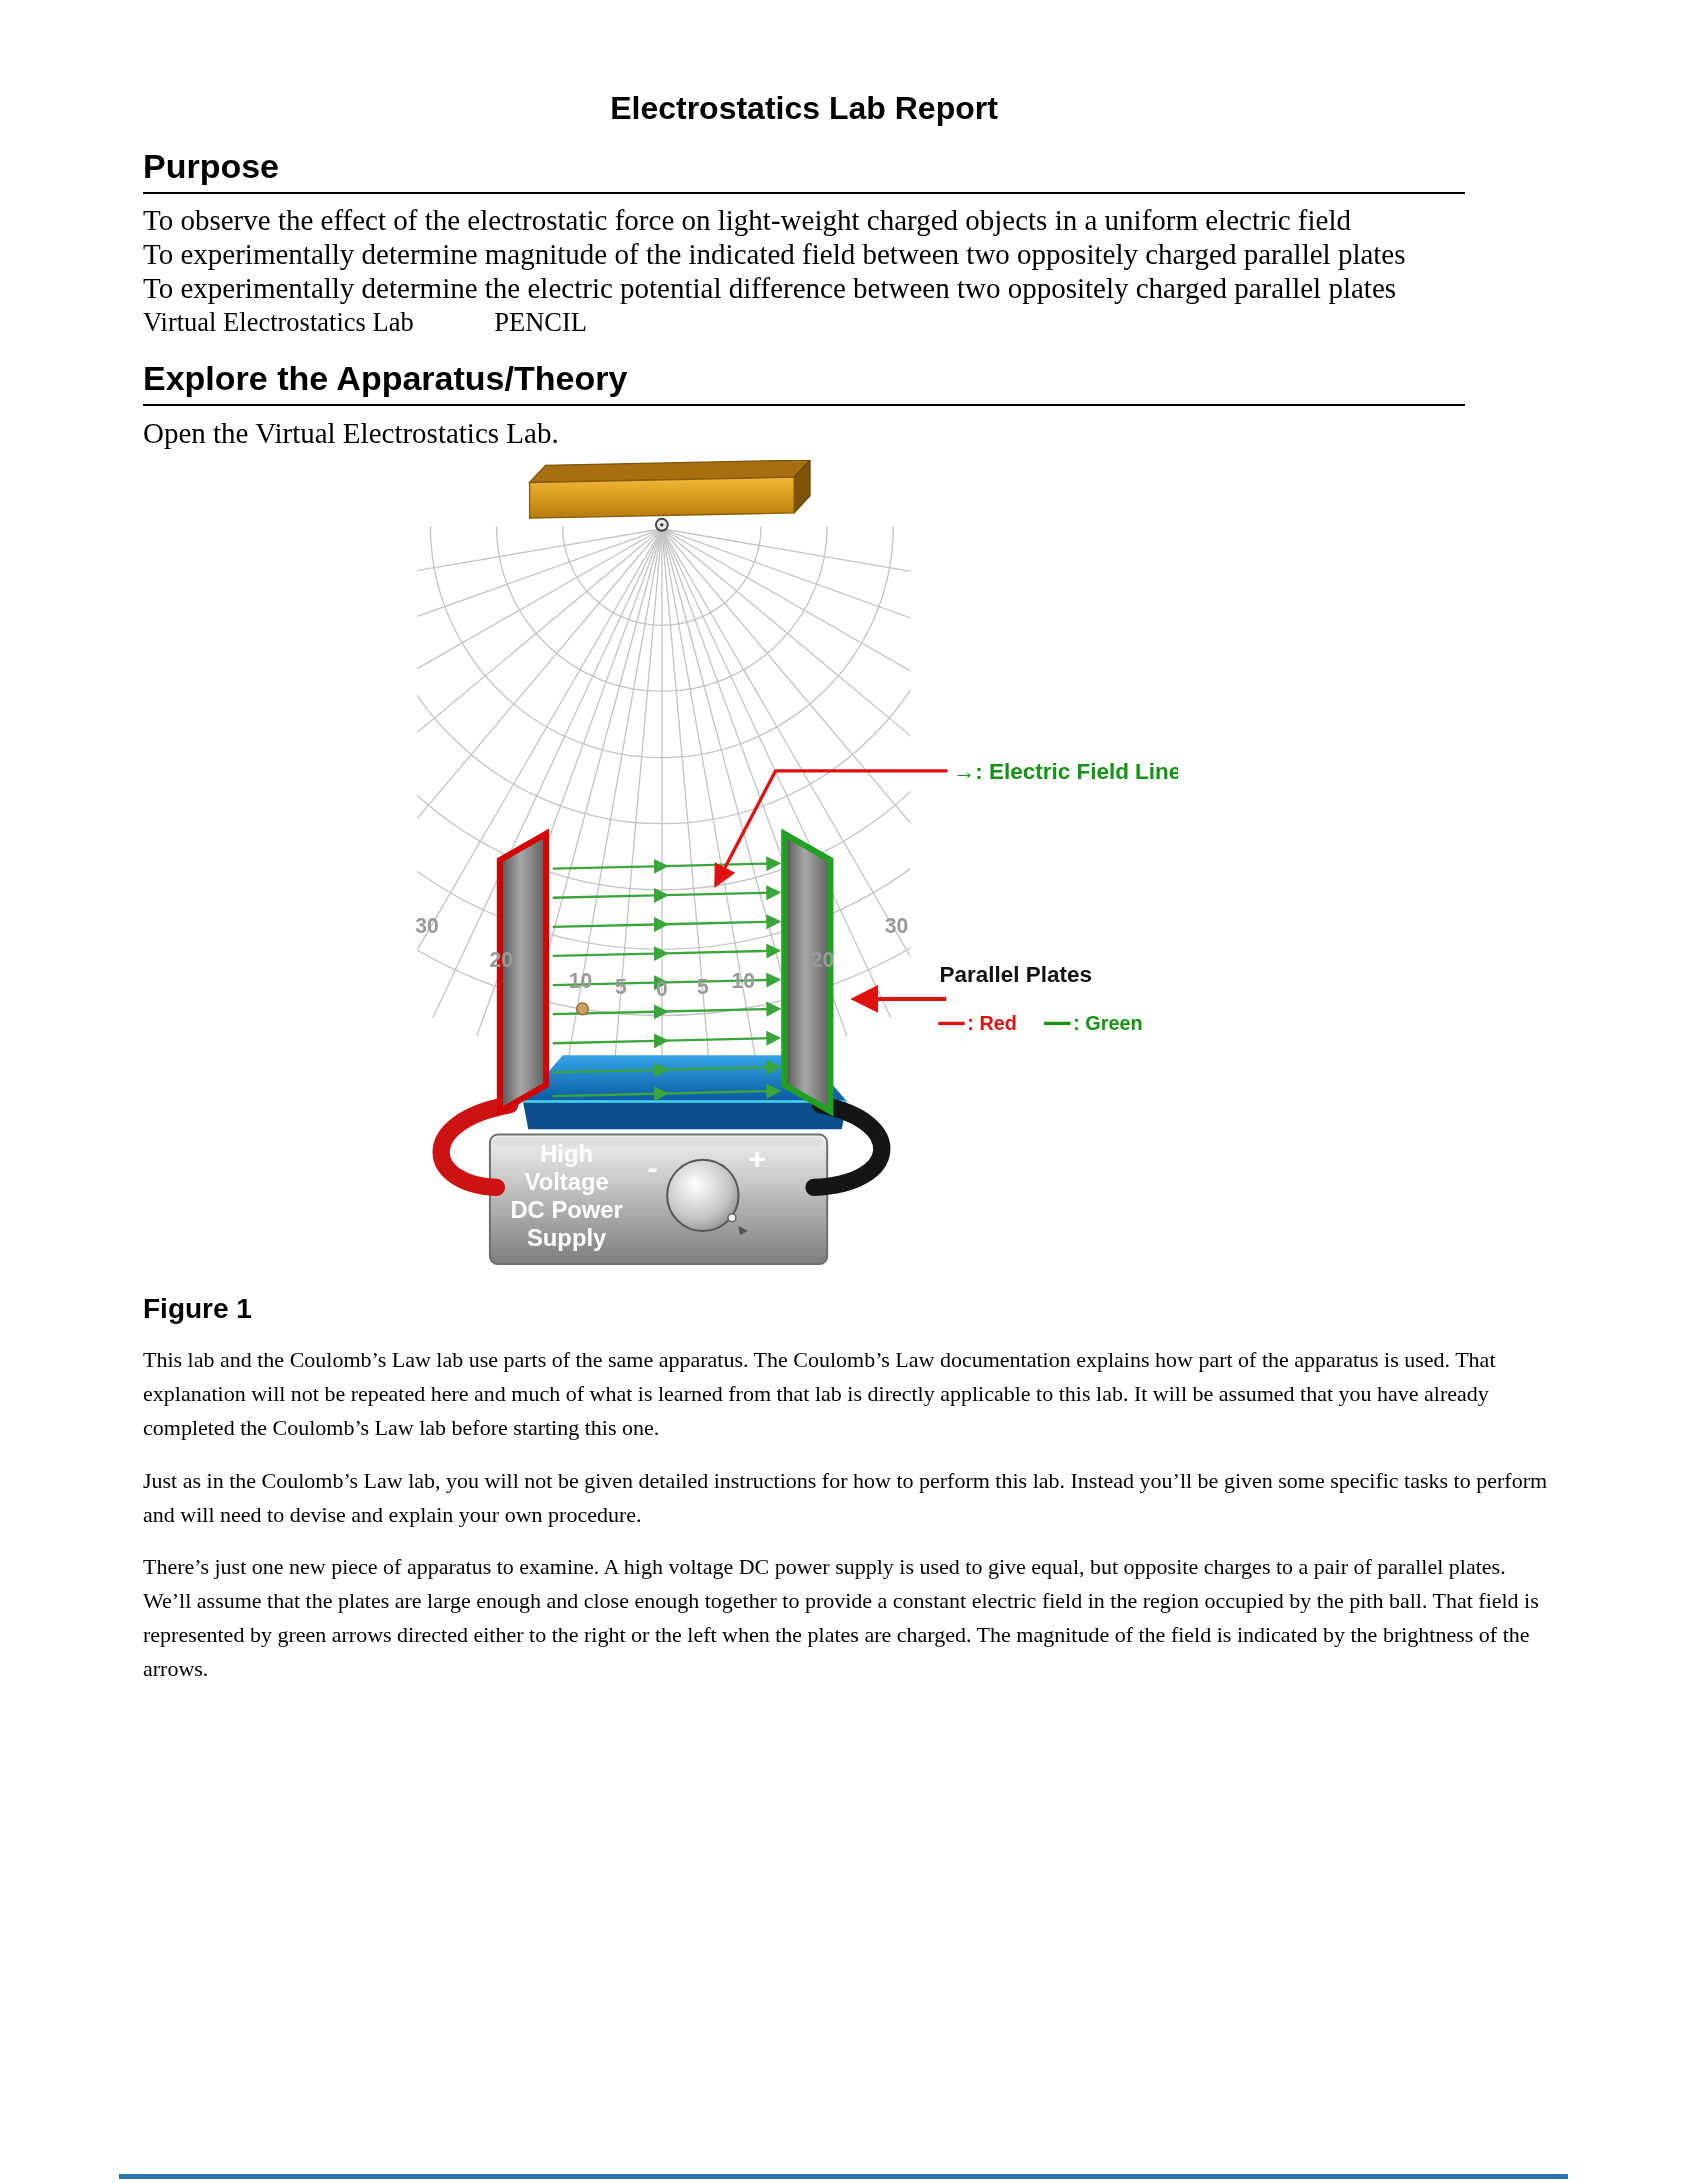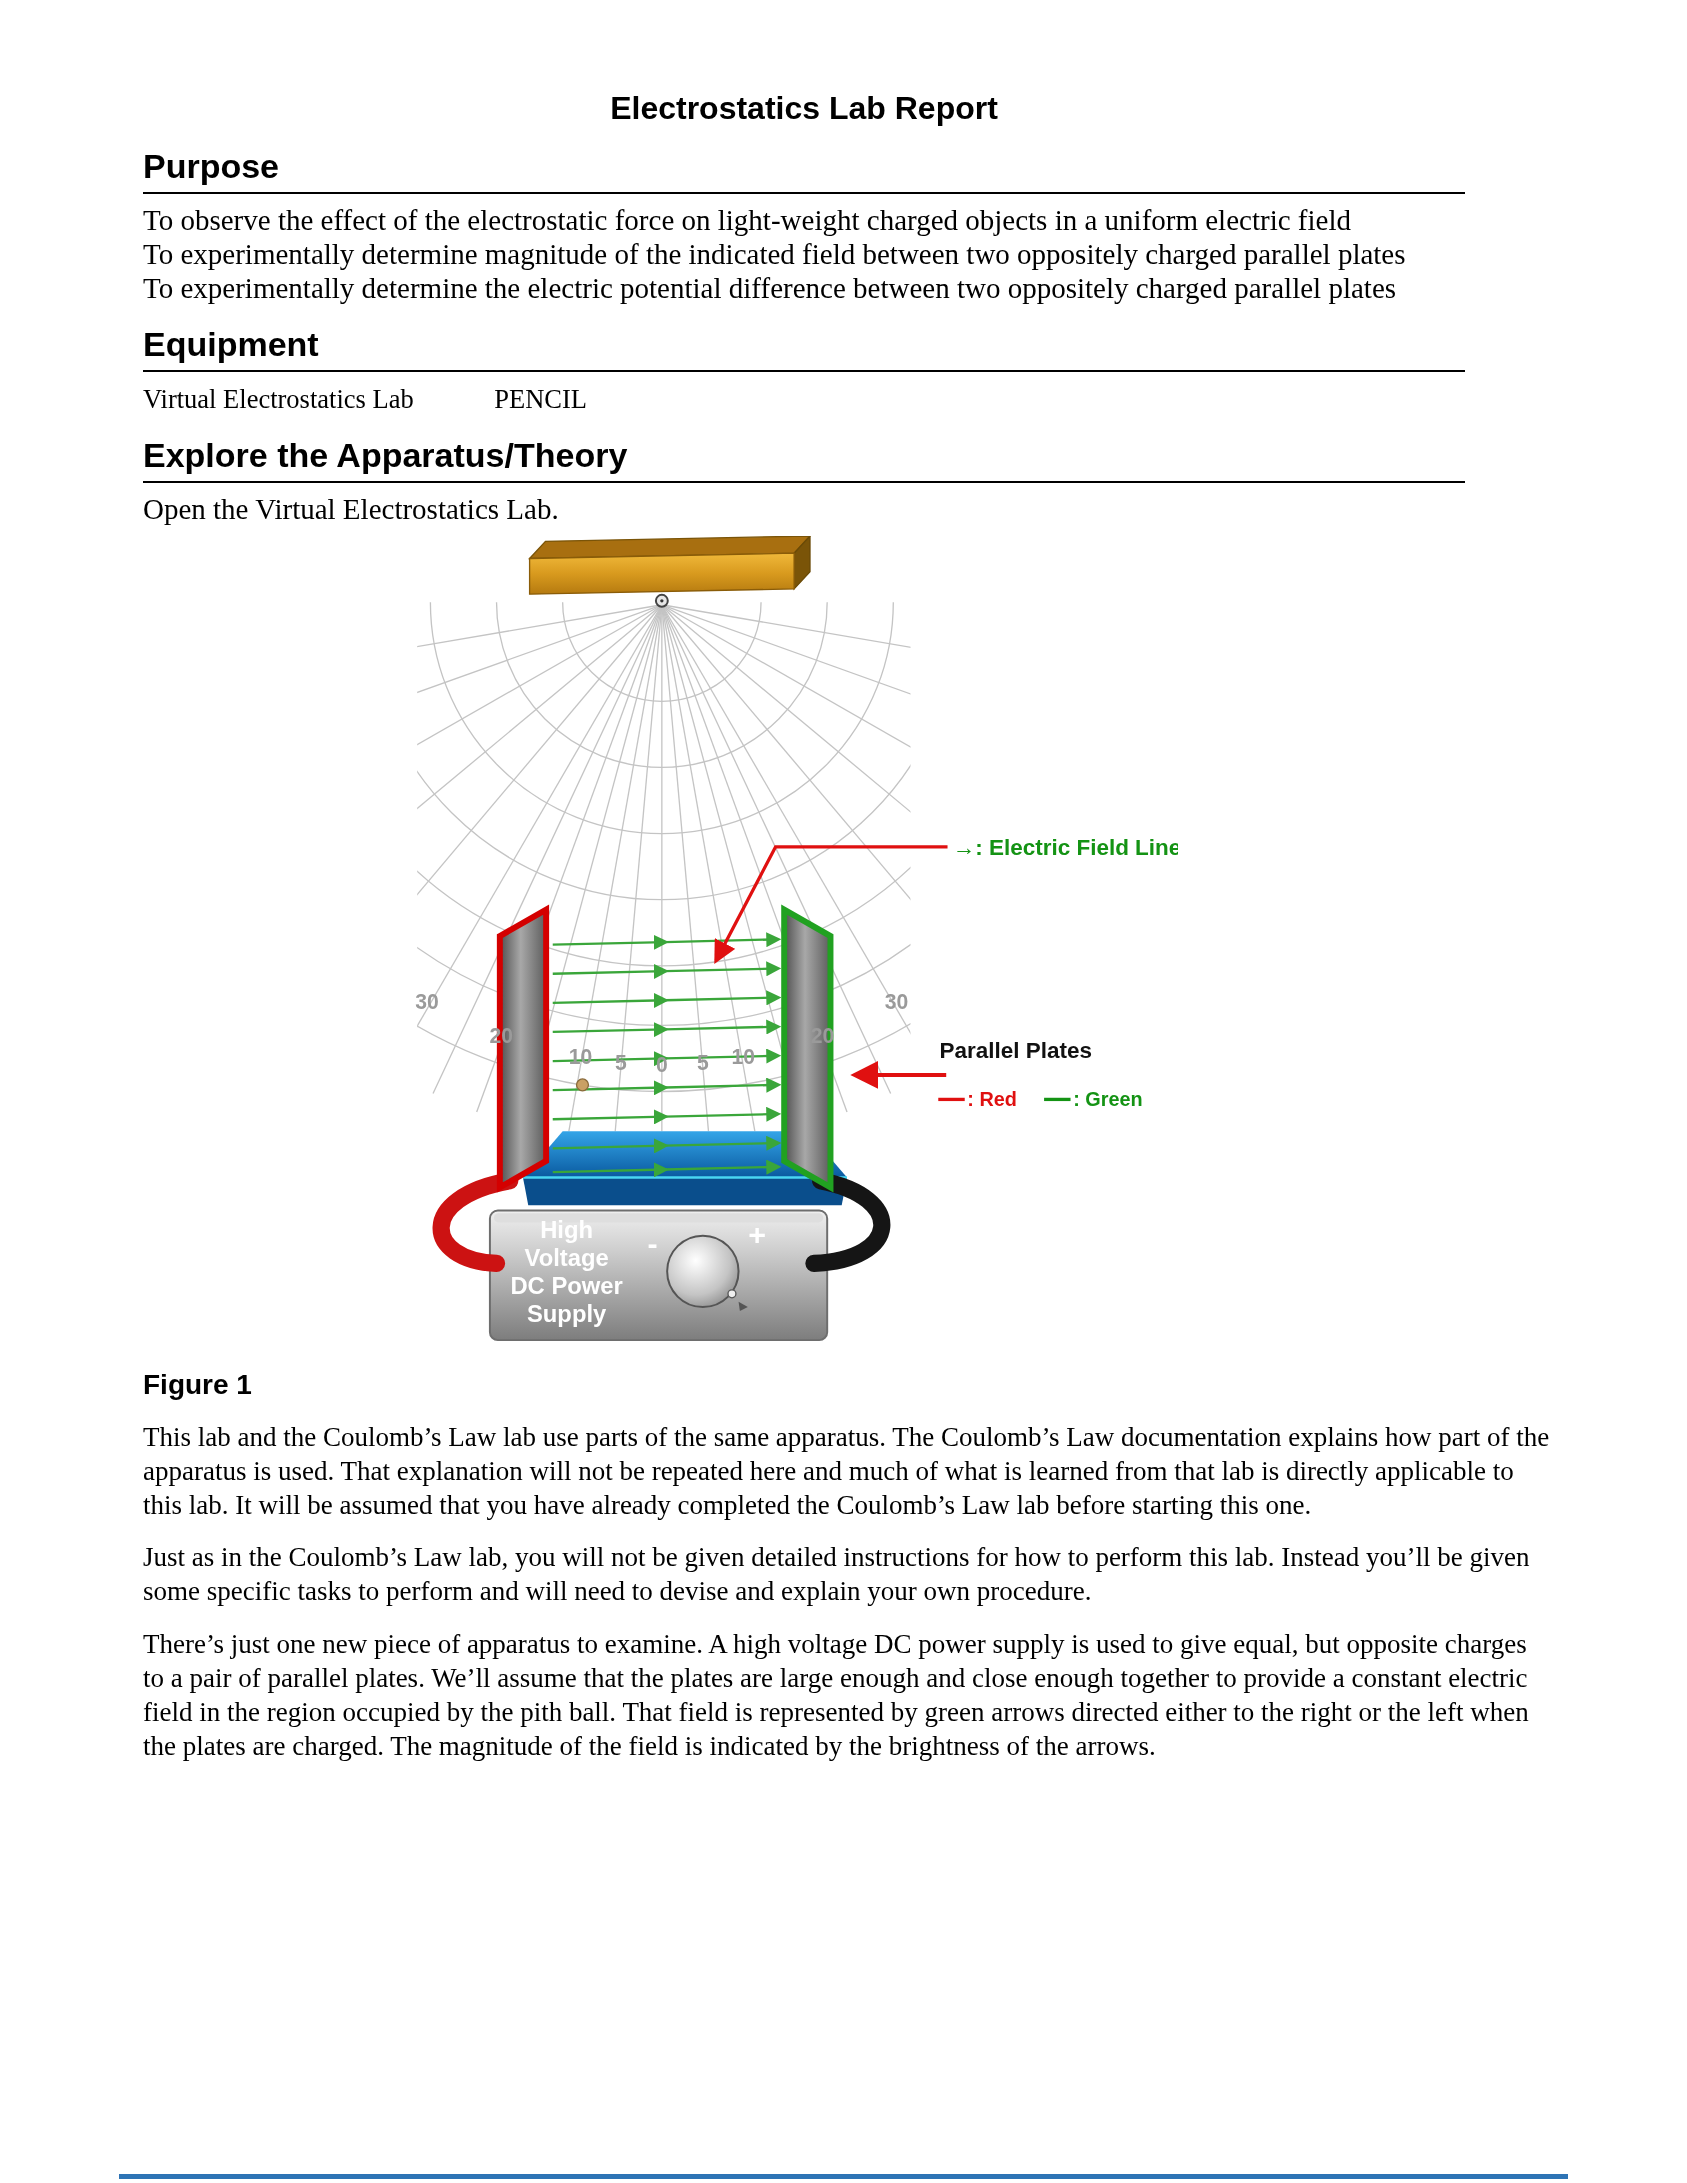--- a/index.html
+++ b/index.html
@@ -40,21 +40,21 @@
 
   figure.apparatus { margin:10.6px 0 0 254px; padding:0; }
 
   .figure-caption {
     font-family:"Liberation Sans", sans-serif;
     font-weight:700;
     font-size:28px;
     margin:10.6px 0 2.6px 0;
   }
   p.para {
-    font-size:27px;
+    font-size:22px;
     line-height:34px;
     margin:18.5px 0 0 0;
     max-width:1408px;
   }
   .footer-bar {
     position:absolute;
     left:119px; right:119px; bottom:4px;
     height:4.6px;
     background:#2e74b5;
   }
@@ -94,21 +94,20 @@
 
 <div class="page">
 
   <h1 class="title">Electrostatics Lab Report</h1>
 
   <div class="section-heading">Purpose</div>
   <div class="body-line">To observe the effect of the electrostatic force on light-weight charged objects in a uniform electric field</div>
   <div class="body-line">To experimentally determine magnitude of the indicated field between two oppositely charged parallel plates</div>
   <div class="body-line">To experimentally determine the electric potential difference between two oppositely charged parallel plates</div>
 
-  <div class="section-heading">Equipment</div>
   <div class="equipment-row">
     <span>Virtual Electrostatics Lab</span>
     <span class="second-item">PENCIL</span>
   </div>
 
   <div class="section-heading">Explore the Apparatus/Theory</div>
   <div class="body-line">Open the Virtual Electrostatics Lab.</div>
 
   <figure class="apparatus">
     <svg width="781" height="820" viewBox="0 0 1180 1240" xmlns="http://www.w3.org/2000/svg">

